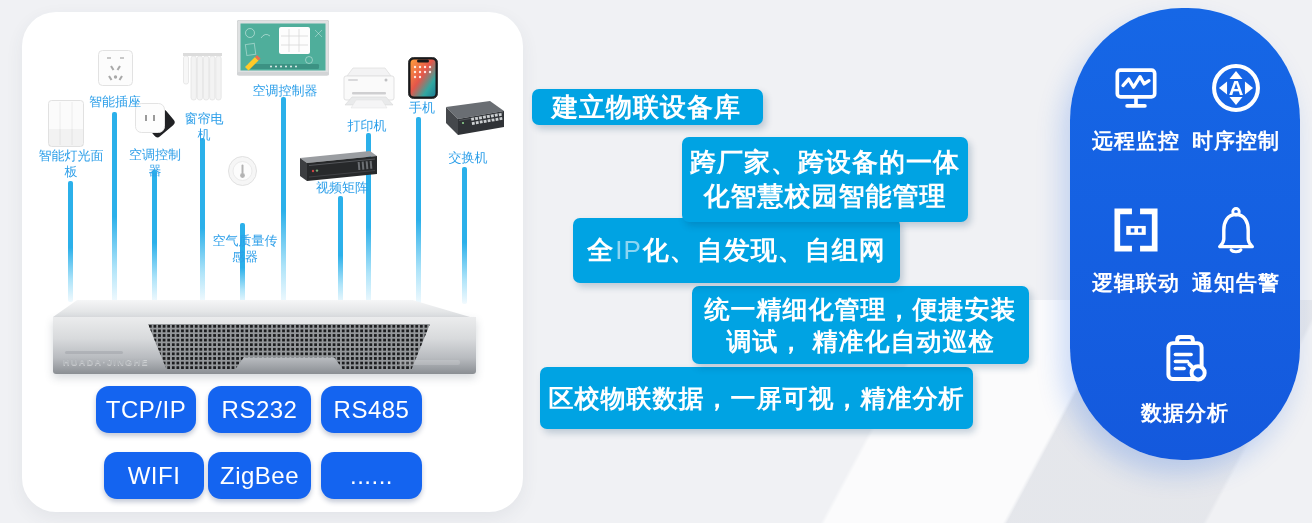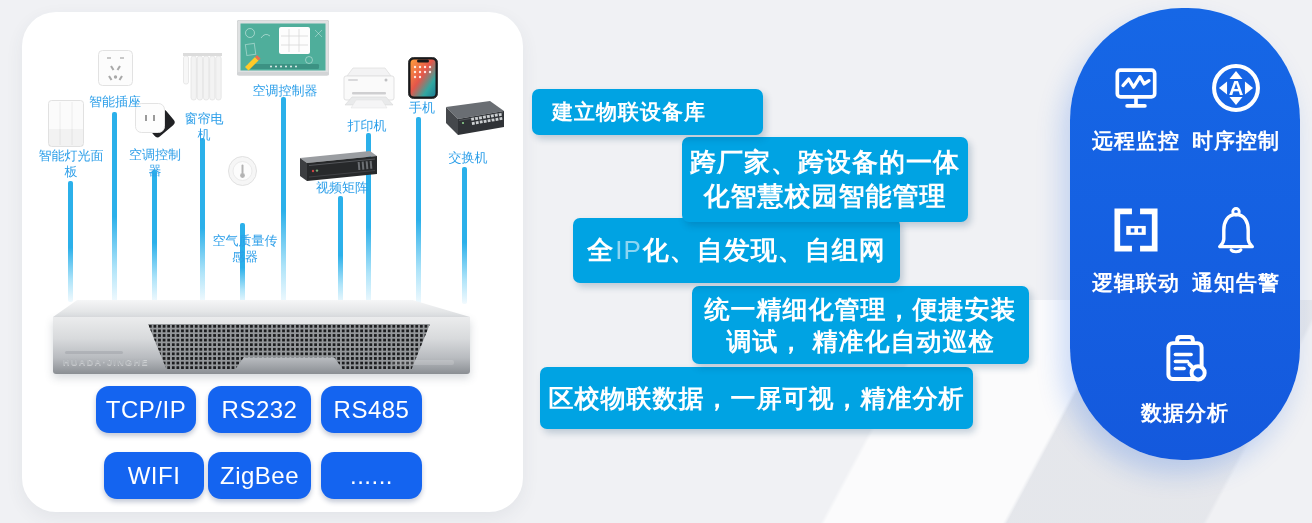--- a/index.html
+++ b/index.html
@@ -53,20 +53,21 @@
   .server{position:absolute;left:53px;top:300px;width:417px;height:74px;z-index:5;}
   .srv-top{
     position:absolute;left:0;top:0;width:417px;height:17px;
     clip-path:polygon(5.8% 0,86.2% 0,100% 100%,0 100%);
     background:linear-gradient(180deg,#f5f6f7,#dcdee0);
   }
   .srv-front{
     position:absolute;left:0;top:17px;width:417px;height:57px;border-radius:0 0 3px 3px;
     background:linear-gradient(180deg,#ebeced 0%,#d8dadc 38%,#b8bbbf 72%,#8a8e93 100%);
     box-shadow:0 4px 8px rgba(70,80,95,0.22);
+    padding-left:6px;
   }
   .srv-mesh{
     position:absolute;left:95px;top:7px;width:282px;height:45px;
     clip-path:polygon(0 0,100% 0,93.5% 100%,69% 100%,66% 74%,34% 74%,31% 100%,6.5% 100%);
     background-color:#94979a;
     background-image:radial-gradient(circle,#1c1d1f 1.3px,rgba(0,0,0,0) 1.5px);
     background-size:4.6px 4.6px;
   }
   .srv-brand{
     position:absolute;left:10px;bottom:7px;font-size:9px;font-weight:bold;
@@ -86,21 +87,21 @@
   .p3{left:321px;top:386px;width:101px;}
   .p4{left:104px;top:452px;width:100px;}
   .p5{left:208px;top:452px;width:103px;}
   .p6{left:321px;top:452px;width:101px;}
   
   .banner{
     position:absolute;background:#00a3e3;border-radius:7px;color:#fff;font-weight:bold;
     display:flex;flex-direction:column;align-items:center;justify-content:center;
     box-shadow:3px 4px 7px rgba(10,60,100,0.22);letter-spacing:1px;
   }
-  .b1{left:532px;top:89px;width:231px;height:46px;z-index:15;font-size:21px;align-items:flex-start;padding-left:20px;width:211px;}
+  .b1{left:532px;top:89px;width:231px;height:36px;z-index:15;font-size:26px;align-items:flex-start;padding-left:20px;width:211px;}
   .b2{left:682px;top:137px;width:286px;height:85px;z-index:14;font-size:26px;line-height:1.3;}
   .b3{left:573px;top:218px;width:327px;height:65px;z-index:13;font-size:26px;flex-direction:row;}
   .b3 .ip{color:rgba(255,255,255,0.55);font-weight:300;padding:0 1px;}
   .b4{left:692px;top:286px;width:337px;height:78px;z-index:12;font-size:25px;line-height:1.3;}
   .b5{left:540px;top:367px;width:433px;height:62px;z-index:11;font-size:25px;}
   
   .capsule{
     position:absolute;left:1070px;top:8px;width:230px;height:452px;z-index:6;
     background:linear-gradient(180deg,#1667e6 0%,#1459dd 100%);
     border-radius:112px;box-shadow:-8px 14px 26px rgba(21,96,226,0.22);

